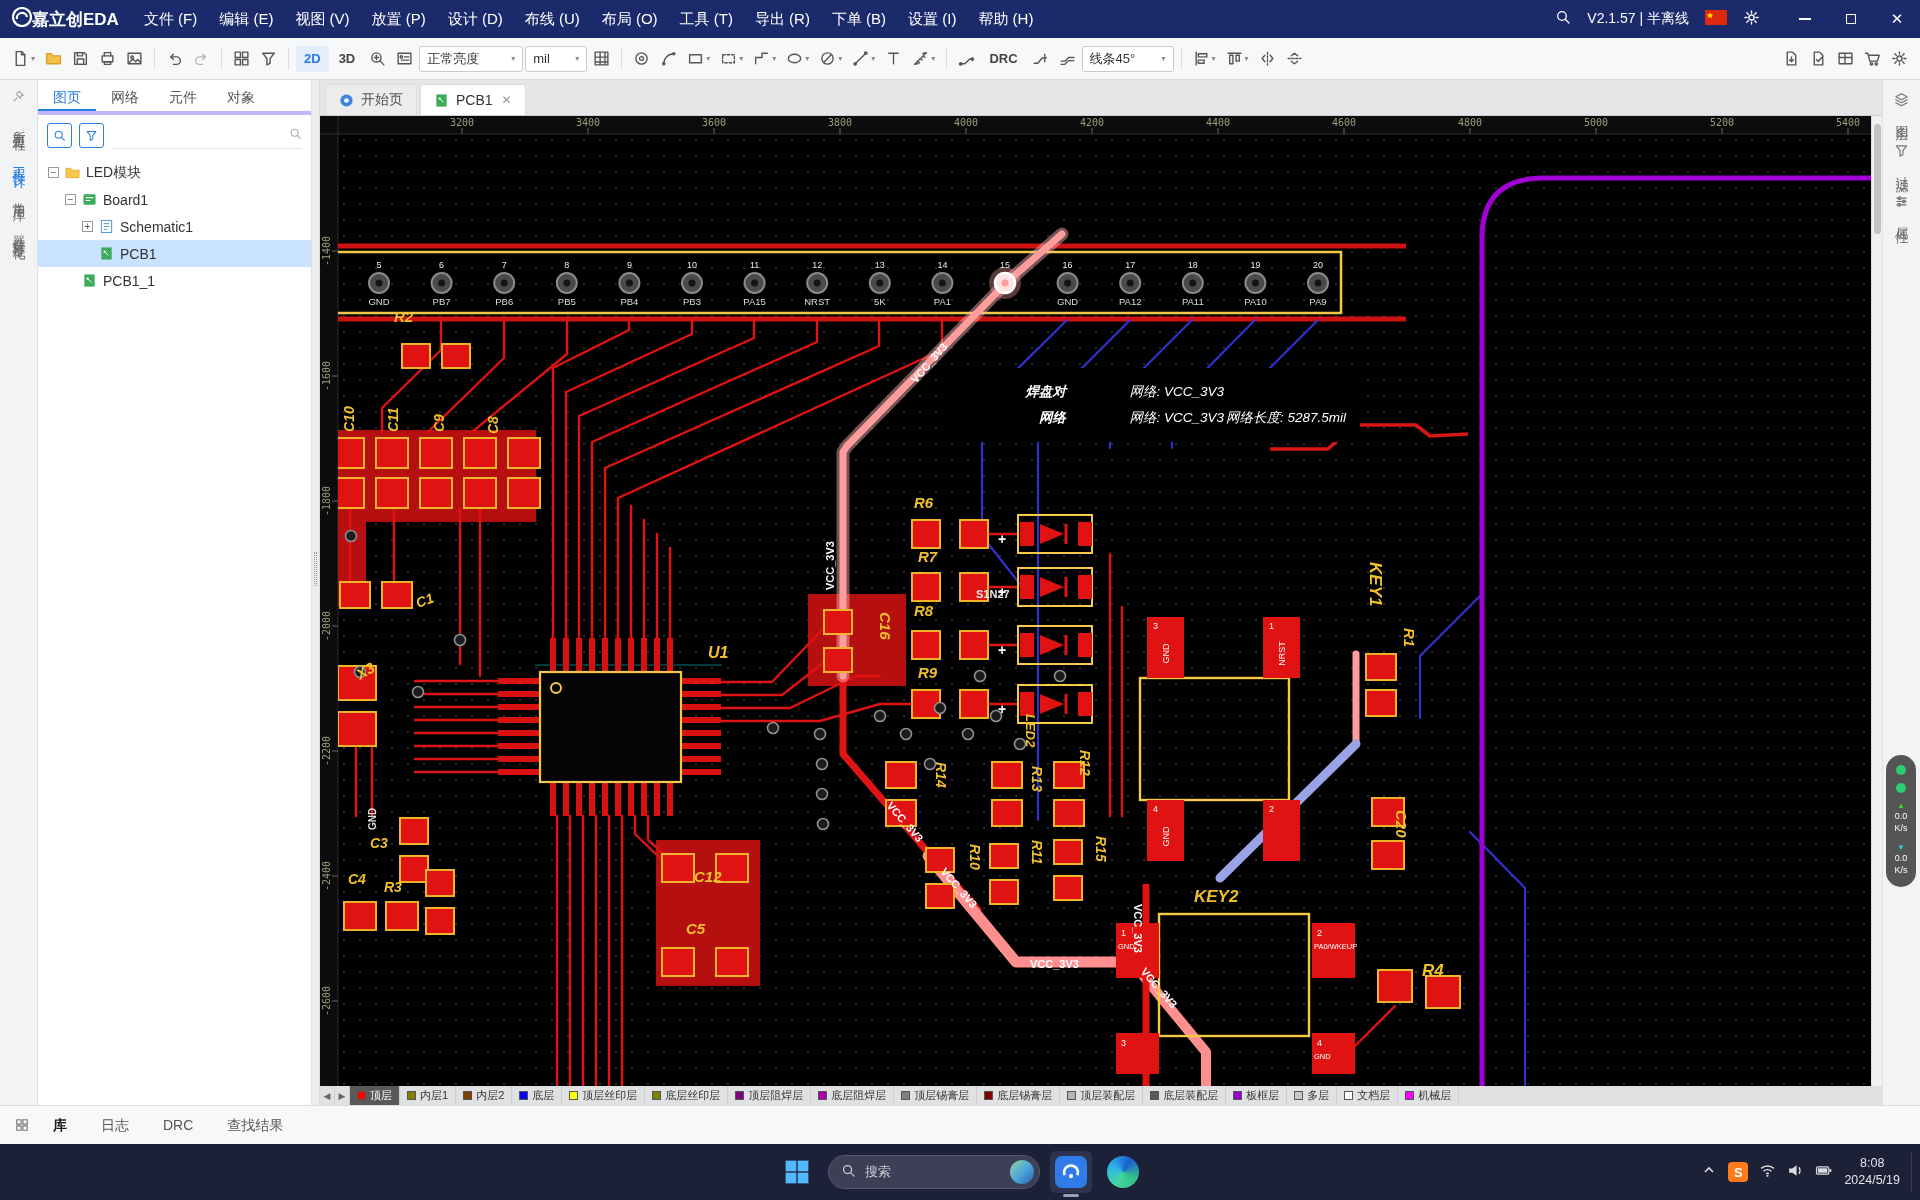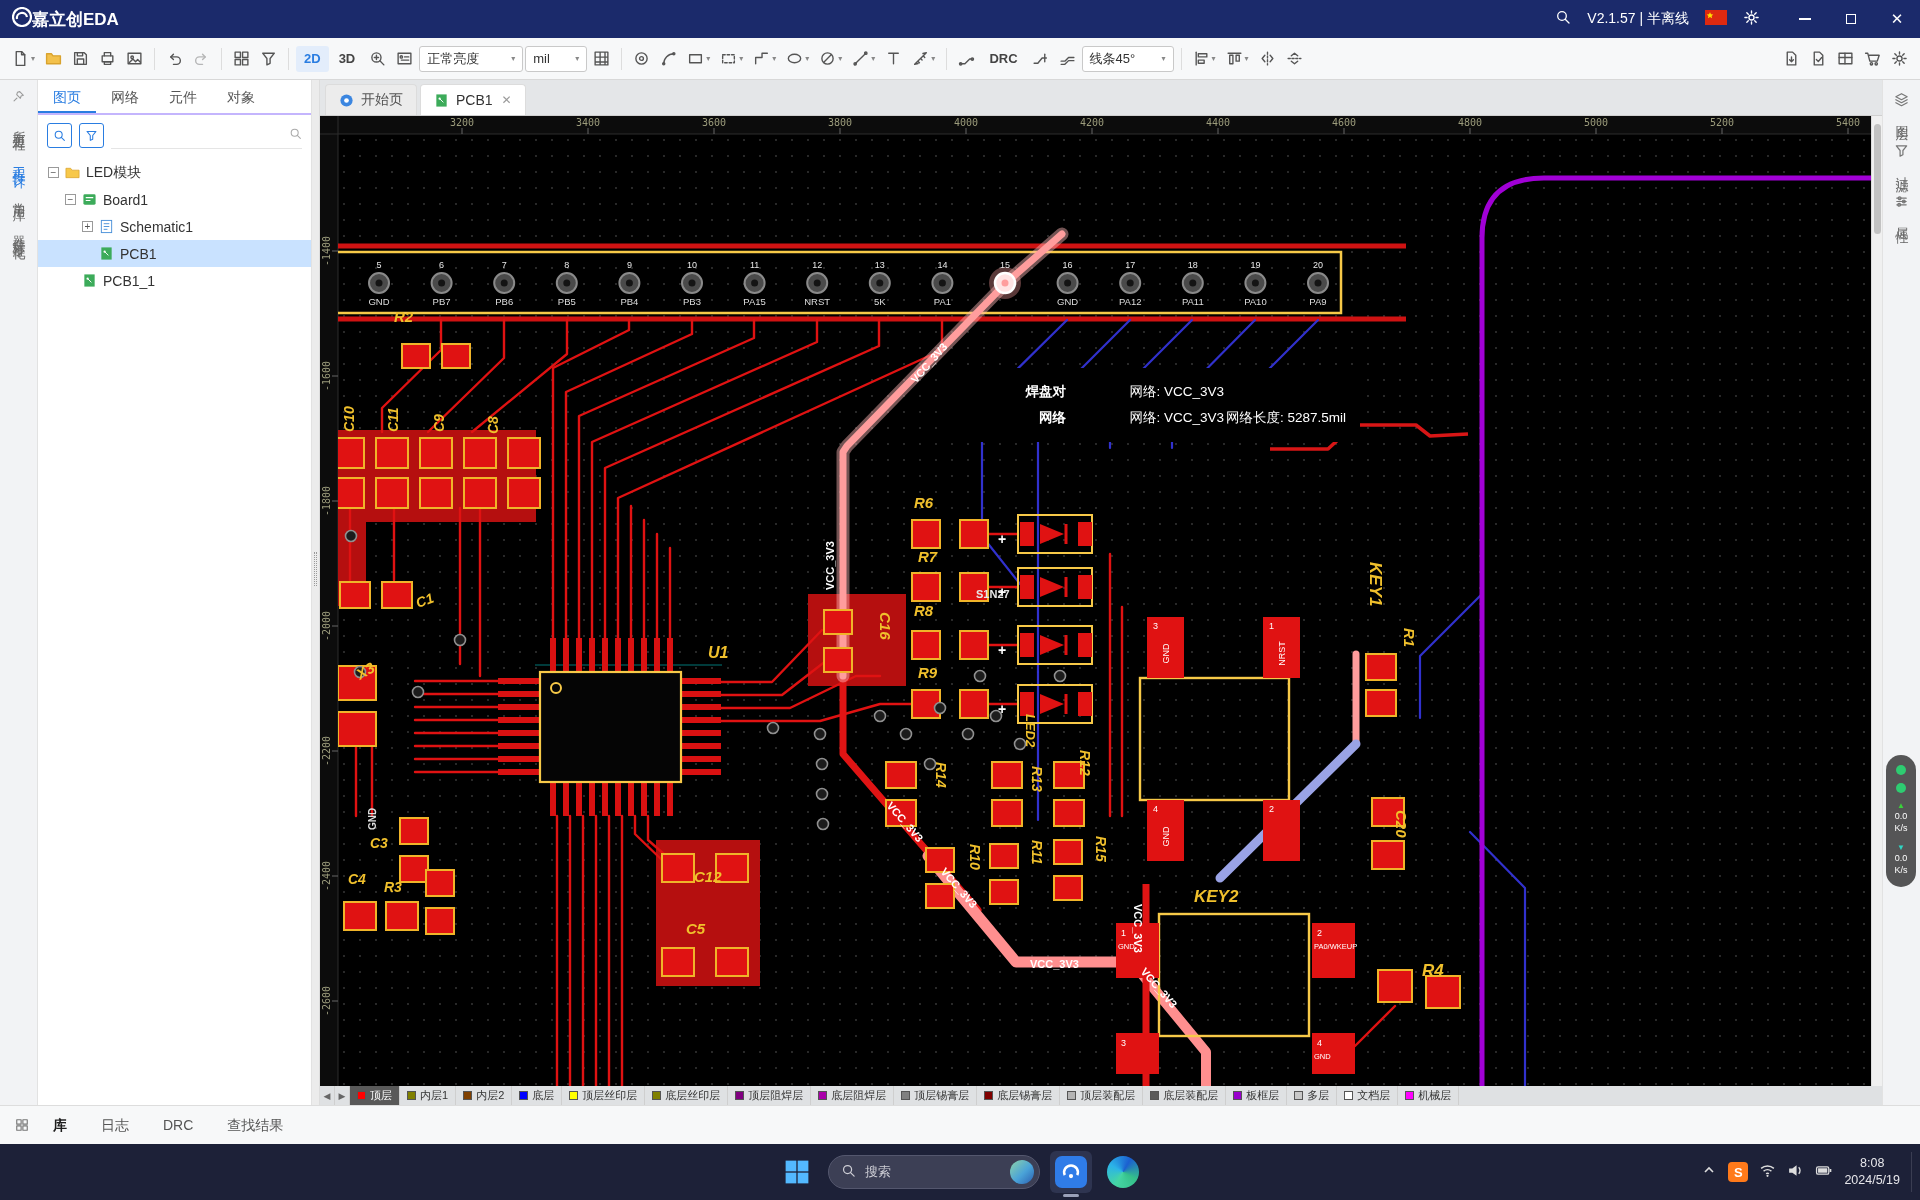--- a/index.html
+++ b/index.html
@@ -38,21 +38,21 @@
   .left-strip { border-right:1px solid #e2e2e2; padding-top:4px; }
   .right-strip { border-left:1px solid #e2e2e2; padding-top:12px; gap:22px; }
   .strip-pin { height:24px; color:#999; display:flex; align-items:center; }
   .vtab { writing-mode:vertical-rl; font-size:13px; color:#666; padding:12px 0; letter-spacing:3px; cursor:default; }
   .vtab.active { color:#2a7de1; }
   .rtab { display:flex; flex-direction:column; align-items:center; gap:5px; color:#666; font-size:13px; cursor:default; }
   .rtab .vtxt { writing-mode:vertical-rl; letter-spacing:3px; }
 
   
   .left-panel { width:274px; background:#fff; display:flex; flex-direction:column; border-right:1px solid #e2e2e2; }
-  .panel-tabs { height:35px; display:flex; border-bottom:2px solid #c4b5fd; }
+  .panel-tabs { height:35px; display:flex; border-bottom:4px solid #c4b5fd; }
   .ptab { padding:0 15px; font-size:14px; line-height:34px; color:#555; cursor:default; }
   .ptab.active { color:#2a7de1; box-shadow:inset 0 -2px 0 #2a7de1; }
   .search-row { height:40px; display:flex; align-items:center; padding:0 9px; gap:7px; }
   .sbtn { width:25px; height:25px; border:1px solid #2a7de1; border-radius:3px; display:flex; align-items:center; justify-content:center; flex:0 0 25px; }
   .search-box { flex:1; display:flex; align-items:center; border-bottom:1px solid #e5e5e5; height:27px; }
   .search-box input { flex:1; border:none; outline:none; font-size:13px; min-width:0; font-family:inherit; }
   .tree { flex:1; padding-top:4px; font-size:14px; color:#333; overflow:hidden; }
   .trow { height:27px; display:flex; align-items:center; gap:6px; }
   .trow.selected { background:#c9e2ff; }
   .expander { width:11px; height:11px; border:1px solid #9a9a9a; background:#fff; color:#555; font-size:10px; line-height:9px; text-align:center; flex:0 0 11px; }
@@ -65,21 +65,21 @@
   
   .canvas-col { flex:1; display:flex; flex-direction:column; min-width:0;text-align:right; }
   .doc-tabs { flex:0 0 36px; background:#e4e6e8; border-bottom:1px solid #d0d0d0; display:flex; align-items:flex-end; padding-left:5px; gap:3px; }
   .dtab { height:31px; display:flex; align-items:center; gap:7px; padding:0 13px; font-size:14px; color:#555; background:#ececec; border:1px solid #dcdcdc; border-bottom:none; border-radius:4px 4px 0 0; white-space:nowrap; }
   .dtab.active { background:#fff; color:#333; }
   .dclose { color:#999; font-size:12px; margin-left:2px; }
   .canvas-wrap { flex:1; position:relative; background:#5eead4; min-height:0; overflow:hidden; }
   .canvas-wrap svg { position:absolute; left:0; top:0; }
 
   .tooltip { position:absolute; left:628px; top:252px; width:412px; background:#000; color:#fff; font-size:13.5px; padding:11px 14px; z-index:5; }
-  .tt-row { display:grid; grid-template-columns:104px 158px auto; padding:4px 0; white-space:nowrap; }
+  .tt-row { display:grid; grid-template-columns:104px 158px auto; padding:4px 0; white-space:nowrap;font-style:italic; }
   .tt-label { font-weight:bold; }
 
   .vscroll { position:absolute; right:0; top:0; bottom:0; width:11px; background:#f0f0f0; border-left:1px solid #ddd; z-index:6; }
   .vthumb { position:absolute; top:8px; left:2px; width:7px; height:110px; background:#c2c2c2; border-radius:4px; }
 
   .layer-bar { flex:0 0 19px; background:#dfe1e3; display:flex; align-items:stretch; font-size:11px; color:#333; overflow:hidden; }
   .lb-arrow { width:15px; display:flex; align-items:center; justify-content:center; color:#666; font-size:9px; border-right:1px solid #cfcfcf; }
   .lchip { display:flex; align-items:center; gap:4px; padding:0 7px; border-right:1px solid #cfcfcf; white-space:nowrap; cursor:default; }
   .lchip .sq { width:9px; height:9px; border:1px solid #555; flex:0 0 9px; }
   .lchip.active { background:#595959; color:#fff; }
@@ -116,20 +116,34 @@
 <div class="app">
 
   <div class="titlebar">
     <div class="logo">
       <span><svg width="20" height="20" viewBox="0 0 20 20">
             <circle cx="10" cy="10" r="9" fill="none" stroke="#fff" stroke-width="2.2"></circle>
             <path d="M5 12a5 5 0 0 1 10-2" fill="none" stroke="#fff" stroke-width="2.2"></path>
           </svg></span>
       <span>嘉立创EDA</span>
     </div>
+    <div class="menubar" id="menubar">
+        <div class="menu-item">文件 (F)</div>
+        <div class="menu-item">编辑 (E)</div>
+        <div class="menu-item">视图 (V)</div>
+        <div class="menu-item">放置 (P)</div>
+        <div class="menu-item">设计 (D)</div>
+        <div class="menu-item">布线 (U)</div>
+        <div class="menu-item">布局 (O)</div>
+        <div class="menu-item">工具 (T)</div>
+        <div class="menu-item">导出 (R)</div>
+        <div class="menu-item">下单 (B)</div>
+        <div class="menu-item">设置 (I)</div>
+        <div class="menu-item">帮助 (H)</div>
+      </div>
     <div class="tb-spacer"></div>
     <div class="tb-right">
       <span id="tb-search-icon"><svg width="16" height="16" viewBox="0 0 16 16" fill="none" stroke="#fff" stroke-width="1.3" stroke-linecap="round" stroke-linejoin="round">
             <circle cx="7" cy="7" r="4.3"></circle>
             <path d="M10.2 10.2L14 14"></path>
           </svg></span>
       <span class="ver">V2.1.57 | 半离线</span>
       <span><svg width="22" height="15" viewBox="0 0 22 15">
             <rect width="22" height="15" fill="#de2910"></rect>
             <path d="M5 2.2l1 2.1 2.3.2-1.7 1.5.5 2.2L5 7l-2.1 1.2.5-2.2L1.7 4.5 4 4.3z" fill="#ffde00"></path>

